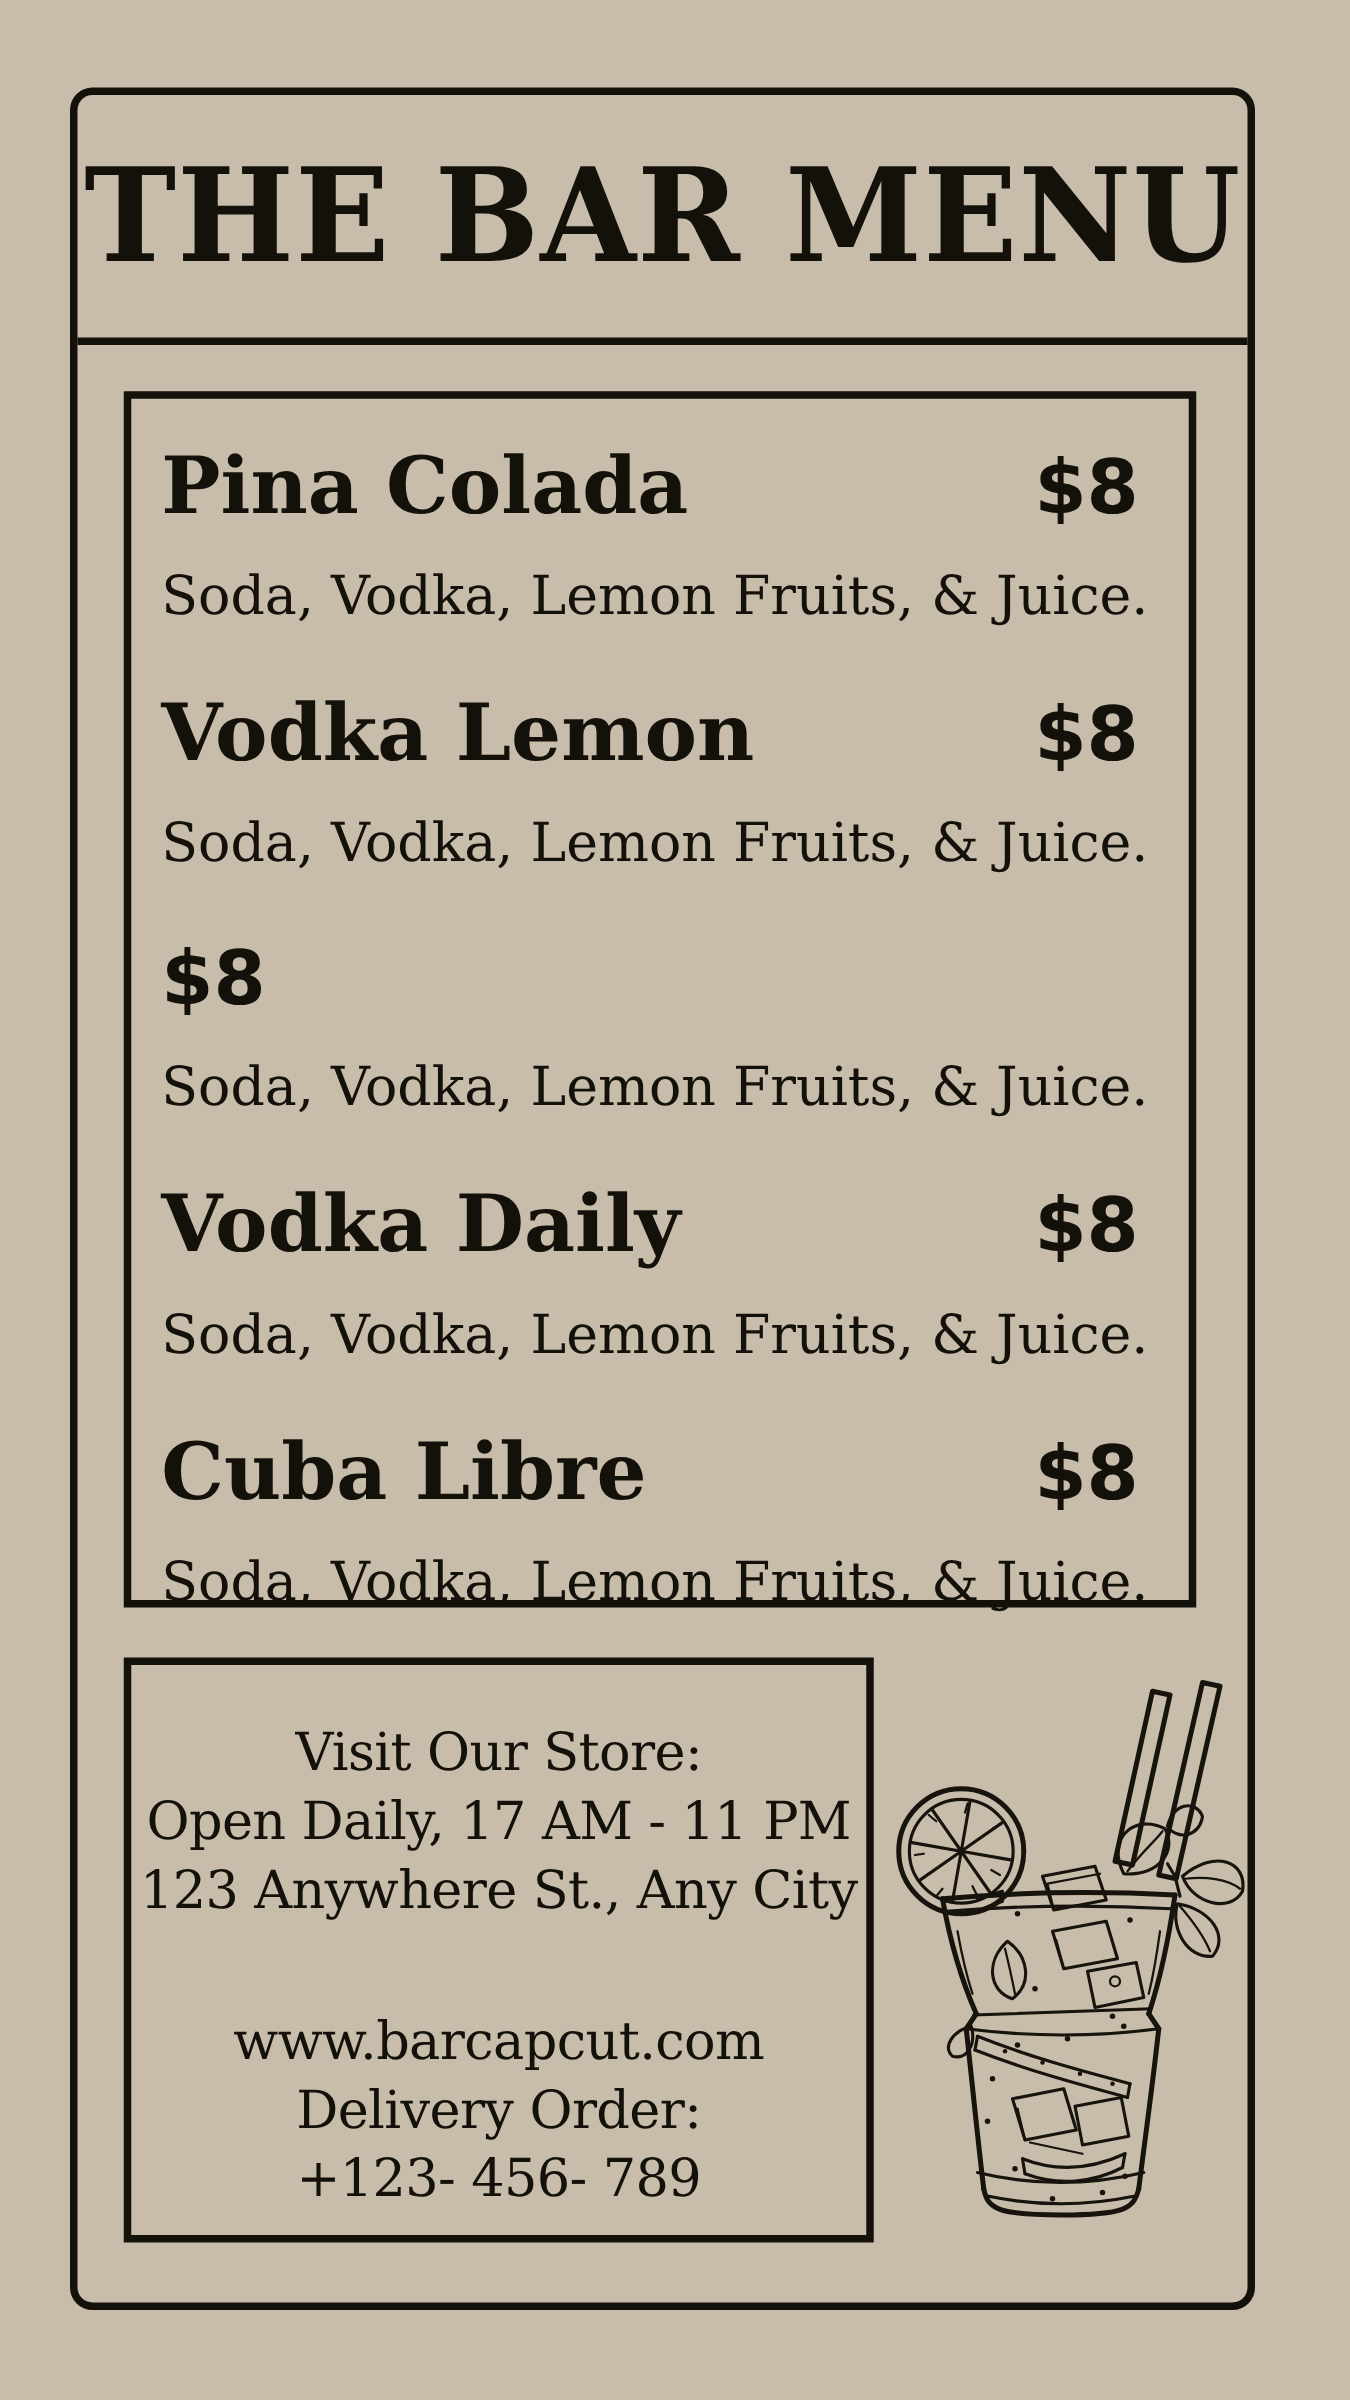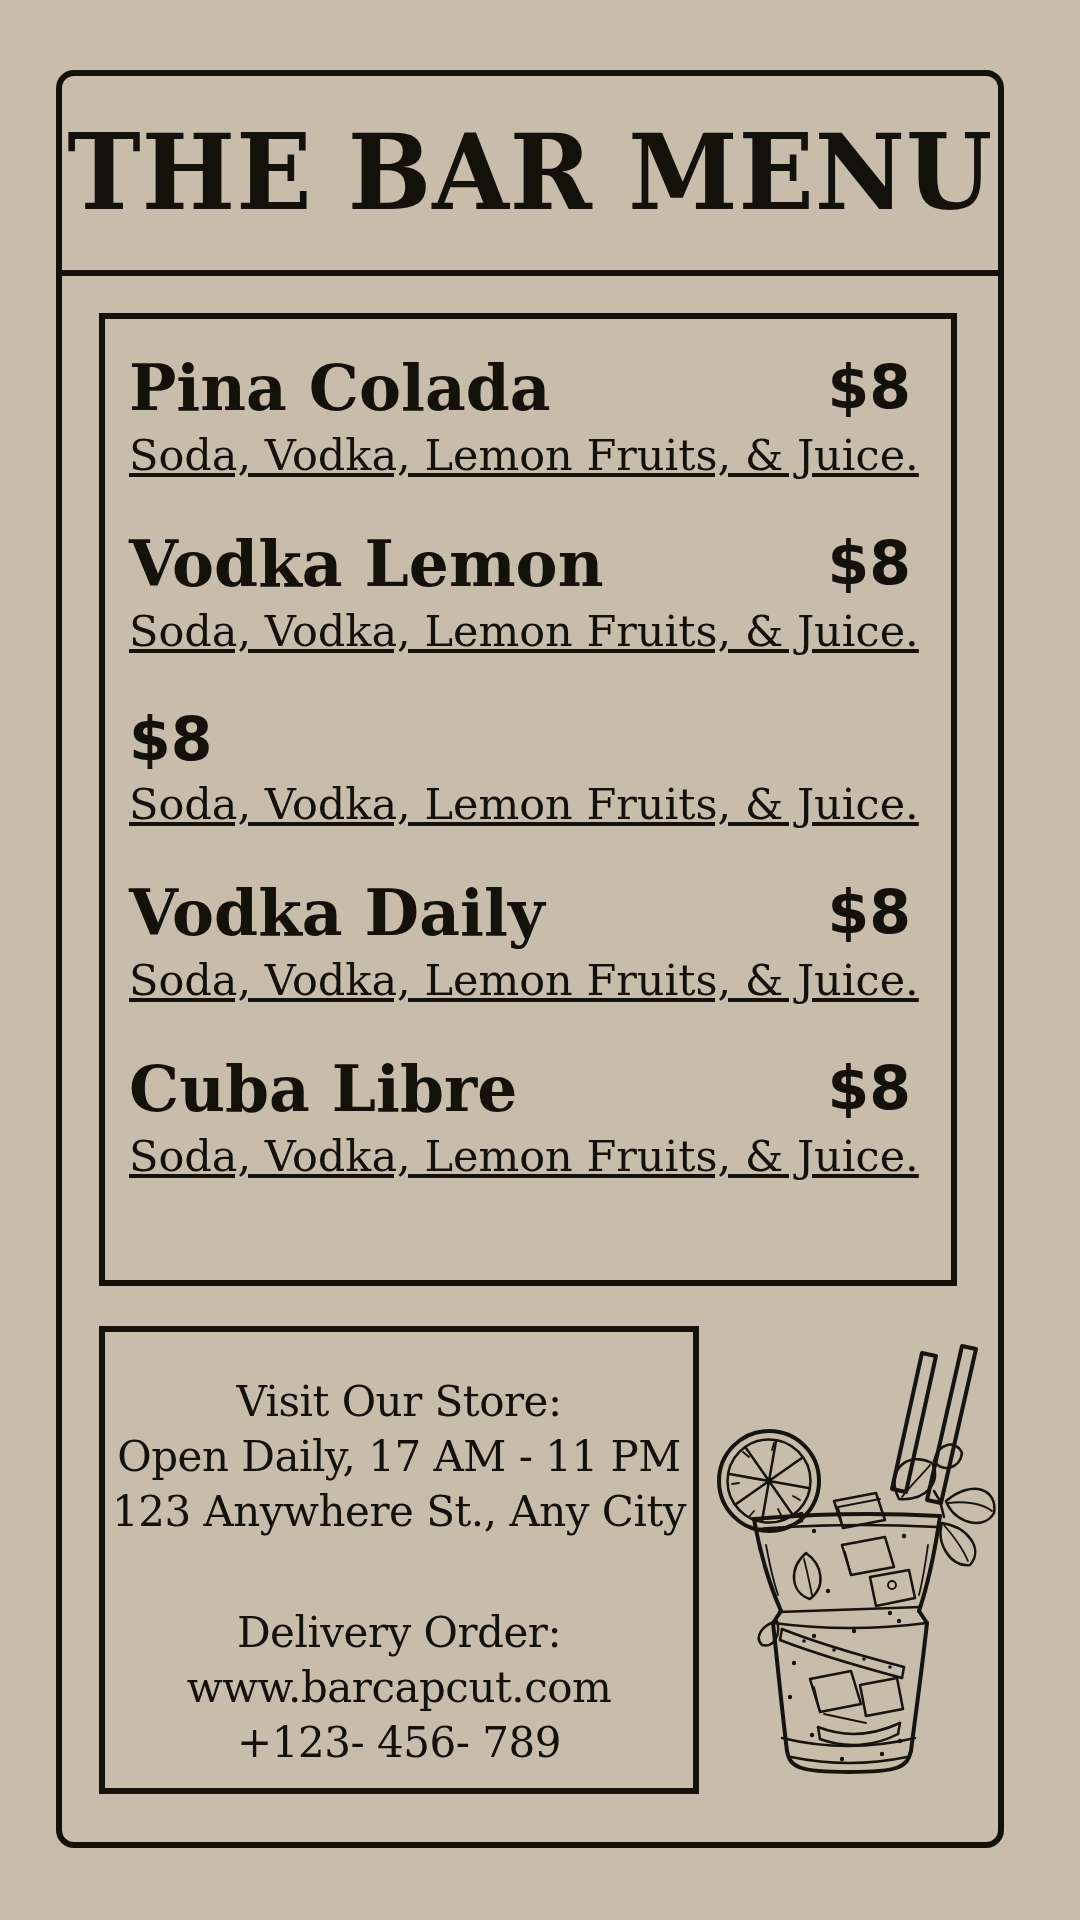--- a/index.html
+++ b/index.html
@@ -28,31 +28,31 @@
     line-height:1;
   }
   .menu-box{
     position:absolute;left:37px;top:237px;width:858px;height:973px;
     border:6px solid #14110b;box-sizing:border-box;
     padding:38px 40px 0 24px;
   }
   .menu-item{margin-bottom:56px;}
   .menu-item:last-child{margin-bottom:0;}
   .item-row{
-    display:flex;justify-content:space-between;align-items:flex-start;
+    display:flex;justify-content:space-between;align-items:flex-end;
   }
   .item-name{
     font-size:63px;font-weight:bold;line-height:1;white-space:nowrap;
   }
   .item-price{
     font-family:"DejaVu Sans", sans-serif;
     font-size:60px;font-weight:600;line-height:1;white-space:nowrap;
   }
   .item-desc{
-    font-size:43px;line-height:1;margin-top:14px;white-space:nowrap;text-decoration:underline;
+    font-size:43px;line-height:1;margin-top:36px;white-space:nowrap;
   }
   .info-box{
     position:absolute;left:37px;top:1250px;width:600px;height:468px;
     border:6px solid #14110b;box-sizing:border-box;
     text-align:center;padding-top:42px;
   }
   .info-line{
     font-size:42px;line-height:55px;letter-spacing:-0.5px;white-space:nowrap;
   }
   .info-gap{height:66px;}
@@ -116,22 +116,22 @@
         <div class="item-desc">Soda, Vodka, Lemon Fruits, &amp; Juice.</div>
       </div>
 
     </div>
 
     <div class="info-box">
       <div class="info-line">Visit Our Store:</div>
       <div class="info-line">Open Daily, 17 AM - 11 PM</div>
       <div class="info-line">123 Anywhere St., Any City</div>
       <div class="info-gap"></div>
+      <div class="info-line">www.barcapcut.com</div>
       <div class="info-line">Delivery Order:</div>
-      <div class="info-line">www.barcapcut.com</div>
       <div class="info-line">+123- 456- 789</div>
     </div>
 
     <div class="cocktail">
       <svg viewBox="0 0 312 447" xmlns="http://www.w3.org/2000/svg">
 
         <path class="ln" d="M228,22 L242,25 L212,161 L198,158 Z"></path>
         <path class="ln" d="M268,15 L282,18 L247,172 L233,169 Z"></path>
 
         <path class="ln2" d="M205,168 C190,138 215,120 238,132 C248,150 233,170 205,168 Z"></path>

